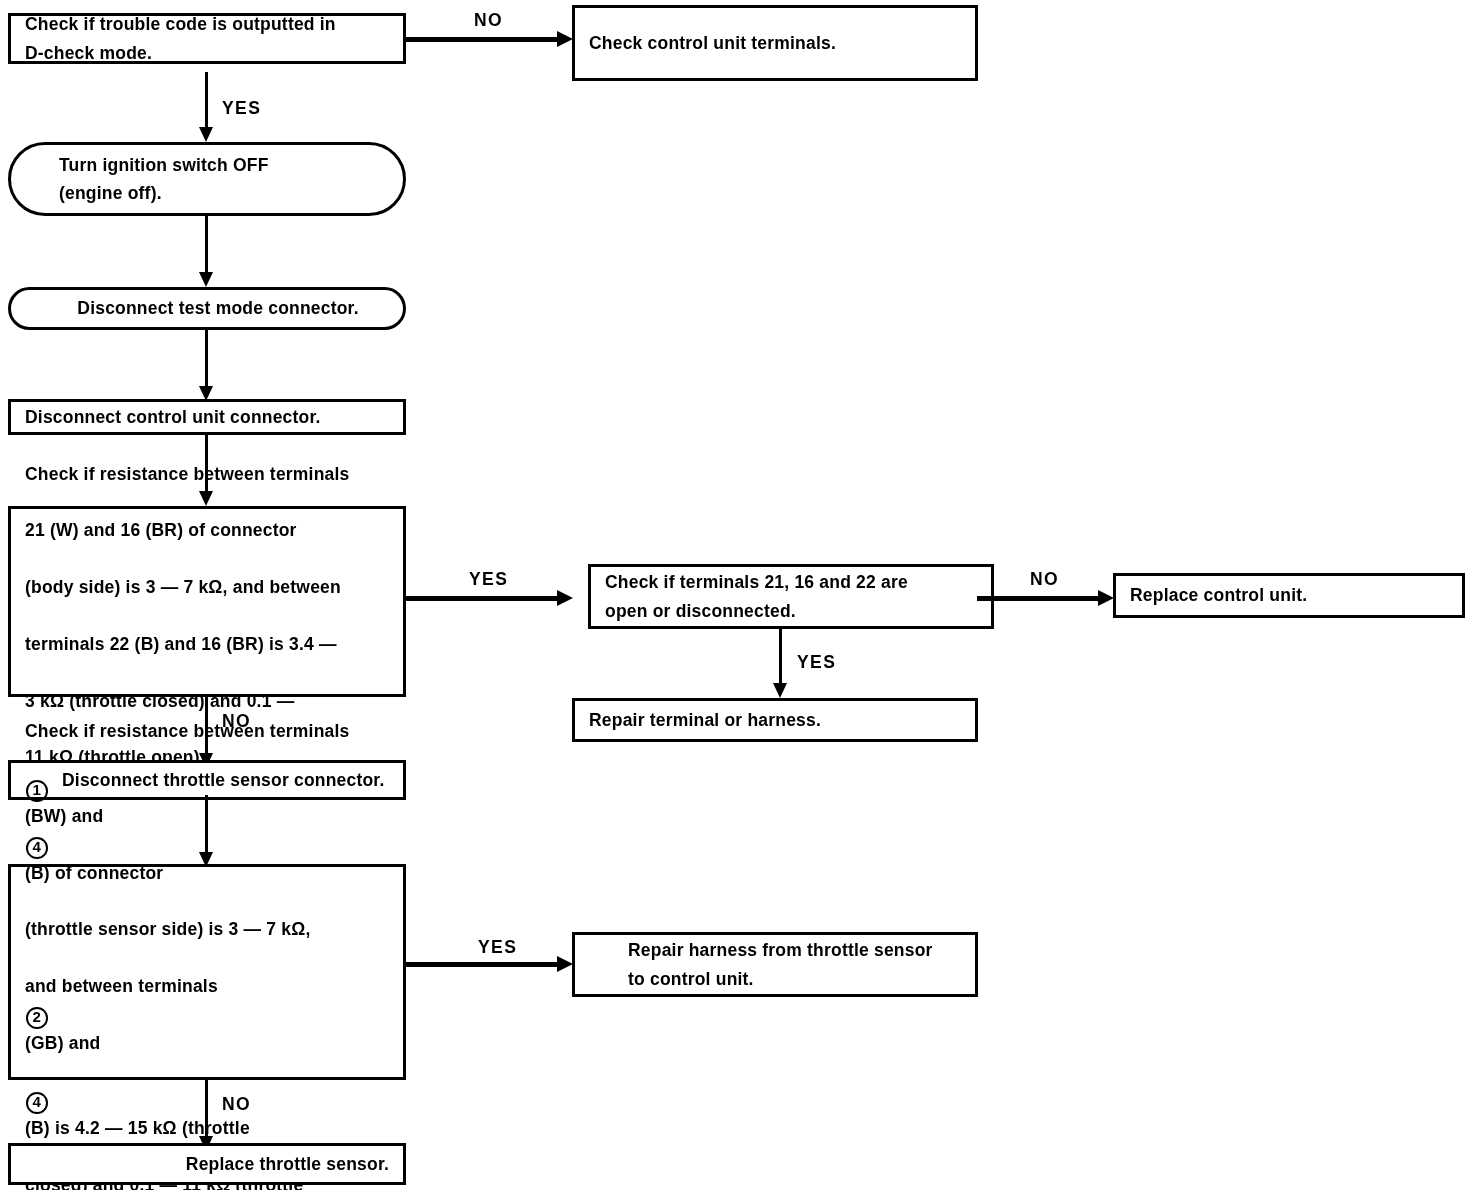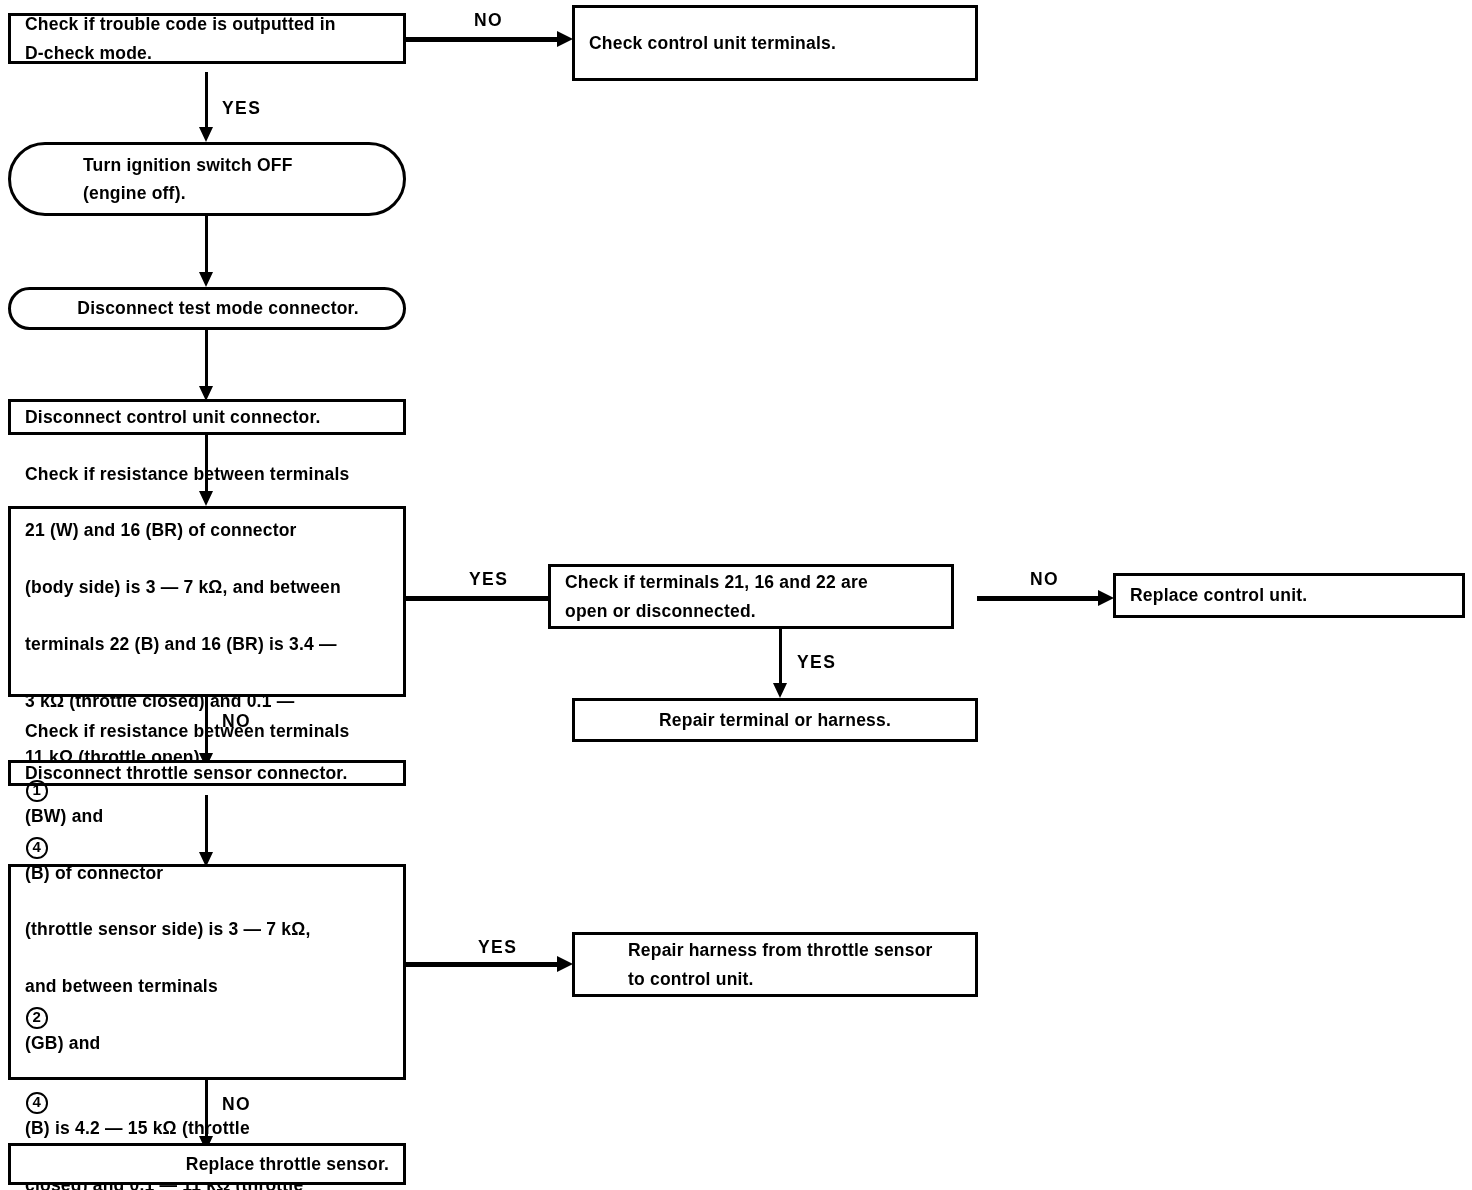--- a/index.html
+++ b/index.html
@@ -105,21 +105,21 @@
 
   <div class="node rect" style="left:572px; top:5px; width:406px; height:76px;">
     <span class="txt">Check control unit terminals.</span>
   </div>
 
   <div class="vline" style="left:205px; top:72px; height:62px;"></div>
   <div class="arrow-down" style="left:199px; top:127px;"></div>
   <div class="elabel" style="left:222px; top:98px;">YES</div>
 
   <div class="node stadium" style="left:8px; top:142px; width:398px; height:74px;">
-    <span class="txt" style="text-align:left; padding-left:72px;">Turn ignition switch OFF
+    <span class="txt" style="text-align:left; padding-left:48px;">Turn ignition switch OFF
 (engine off).</span>
   </div>
 
   <div class="vline" style="left:205px; top:215px; height:62px;"></div>
   <div class="arrow-down" style="left:199px; top:272px;"></div>
 
   <div class="node stadium" style="left:8px; top:287px; width:398px; height:43px;">
     <span class="txt" style="text-align:center; padding-left:36px;">Disconnect test mode connector.</span>
   </div>
 
@@ -141,46 +141,46 @@
       <span>terminals 22 (B) and 16 (BR) is 3.4 —</span><br>
       <span>3 kΩ (throttle closed) and 0.1 —</span><br>
       <span>11 kΩ (throttle open).</span>
     </span>
   </div>
 
   <div class="hline thick" style="left:405px; top:596px; width:155px;"></div>
   <div class="arrow-right" style="left:557px; top:590px;"></div>
   <div class="elabel" style="left:469px; top:569px;">YES</div>
 
-  <div class="node rect" style="left:548px; top:564px; width:406px; height:65px;">
+  <div class="node rect" style="left:588px; top:564px; width:406px; height:65px;">
     <span class="txt">Check if terminals 21, 16 and 22 are
 open or disconnected.</span>
   </div>
 
   <div class="hline thick" style="left:977px; top:596px; width:124px;"></div>
   <div class="arrow-right" style="left:1098px; top:590px;"></div>
   <div class="elabel" style="left:1030px; top:569px;">NO</div>
 
   <div class="node rect" style="left:1113px; top:573px; width:352px; height:45px;">
     <span class="txt">Replace control unit.</span>
   </div>
 
   <div class="vline" style="left:779px; top:628px; height:60px;"></div>
   <div class="arrow-down" style="left:773px; top:683px;"></div>
   <div class="elabel" style="left:797px; top:652px;">YES</div>
 
-  <div class="node rect" style="left:572px; top:698px; width:406px; height:44px;justify-content:center;">
+  <div class="node rect" style="left:572px; top:698px; width:406px; height:44px;">
     <span class="txt">Repair terminal or harness.</span>
   </div>
 
   <div class="vline" style="left:205px; top:696px; height:62px;"></div>
   <div class="arrow-down" style="left:199px; top:753px;"></div>
   <div class="elabel" style="left:222px; top:711px;">NO</div>
 
-  <div class="node rect" style="left:8px; top:760px; width:398px; height:26px;">
+  <div class="node rect" style="left:8px; top:760px; width:398px; height:40px;padding-left:37px;">
     <span class="txt">Disconnect throttle sensor connector.</span>
   </div>
 
   <div class="vline" style="left:205px; top:795px; height:62px;"></div>
   <div class="arrow-down" style="left:199px; top:852px;"></div>
 
   <div class="node rect" style="left:8px; top:864px; width:398px; height:216px;">
     <span class="txt">
       <span>Check if resistance between terminals</span><br>
       <span class="circnum">1</span>

